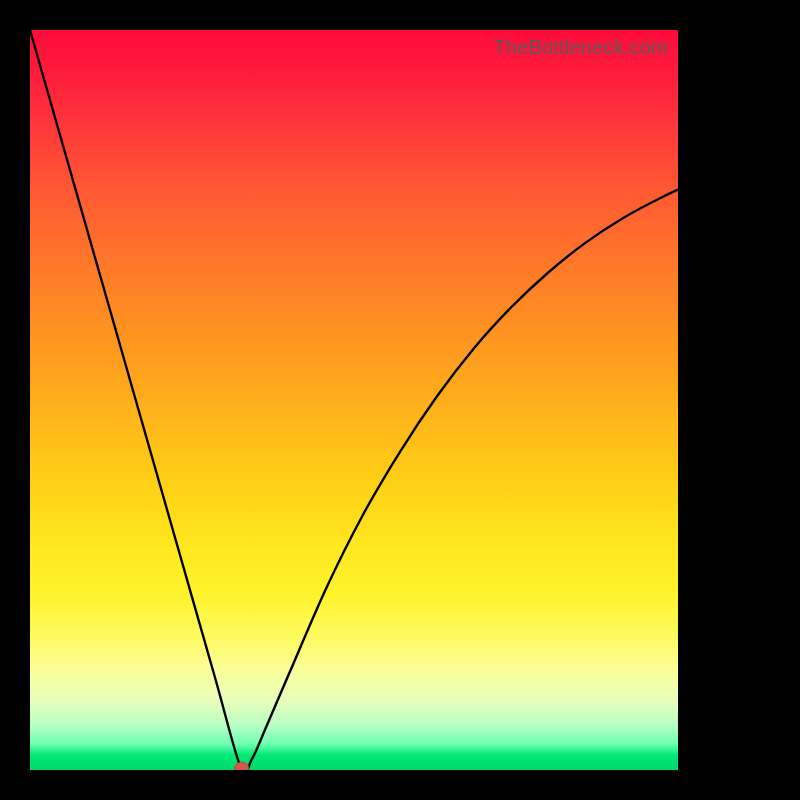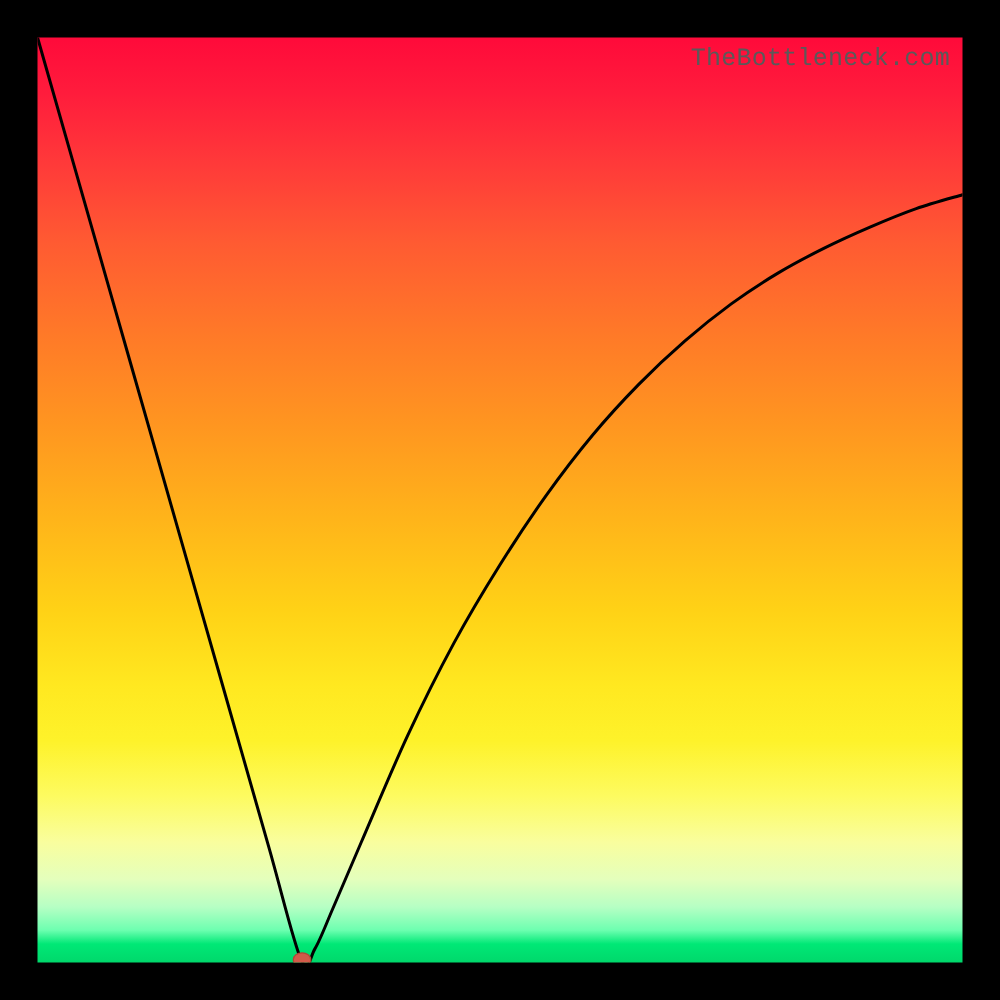--- a/index.html
+++ b/index.html
@@ -13,21 +13,21 @@
   .frame {
     width: 800px;
     height: 800px;
     background: #000;
     position: relative;
   }
   .plot-area {
     position: absolute;
     left: 30px;
     top: 30px;
-    width: 740px;
+    width: 648px;
     height: 740px;
     
     background: linear-gradient(to bottom,
       #ff0a3a 0%,
       #ff1c3c 6%,
       #ff3b39 14%,
       #ff5a32 22%,
       #ff7928 32%,
       #ff9620 42%,
       #ffb41a 52%,
@@ -35,21 +35,20 @@
       #ffe820 70%,
       #fef22a 76%,
       #fdfb60 82%,
       #f9fe9e 87%,
       #e4ffbc 91%,
       #b6ffc4 94%,
       #6dffb0 96.5%,
       #00e876 98%,
       #00d86b 100%
     );
-    font-family: Liberation Mono, monospace;
   }
   .watermark {
     position: absolute;
     top: 6px;
     right: 10px;
     color: #5a5a5a;
     font-size: 20px;
     font-weight: 500;
     letter-spacing: 0.2px;
     user-select: none;

